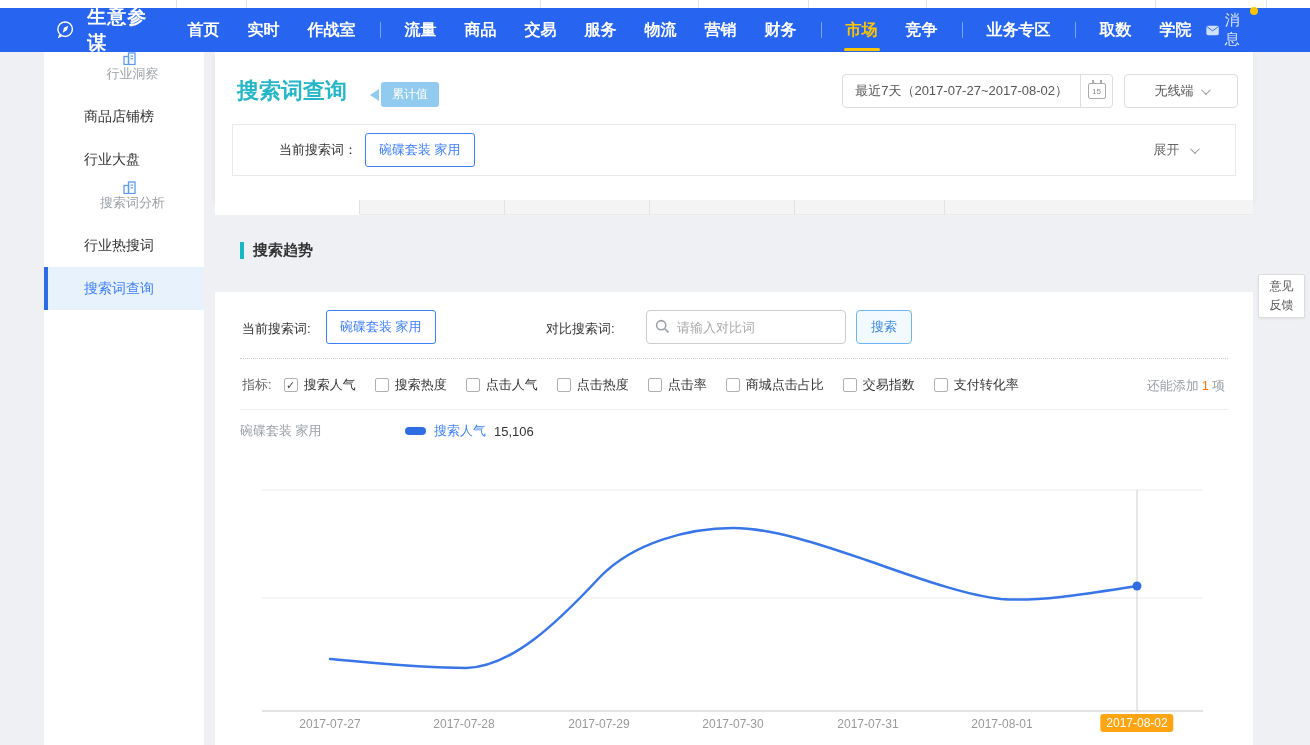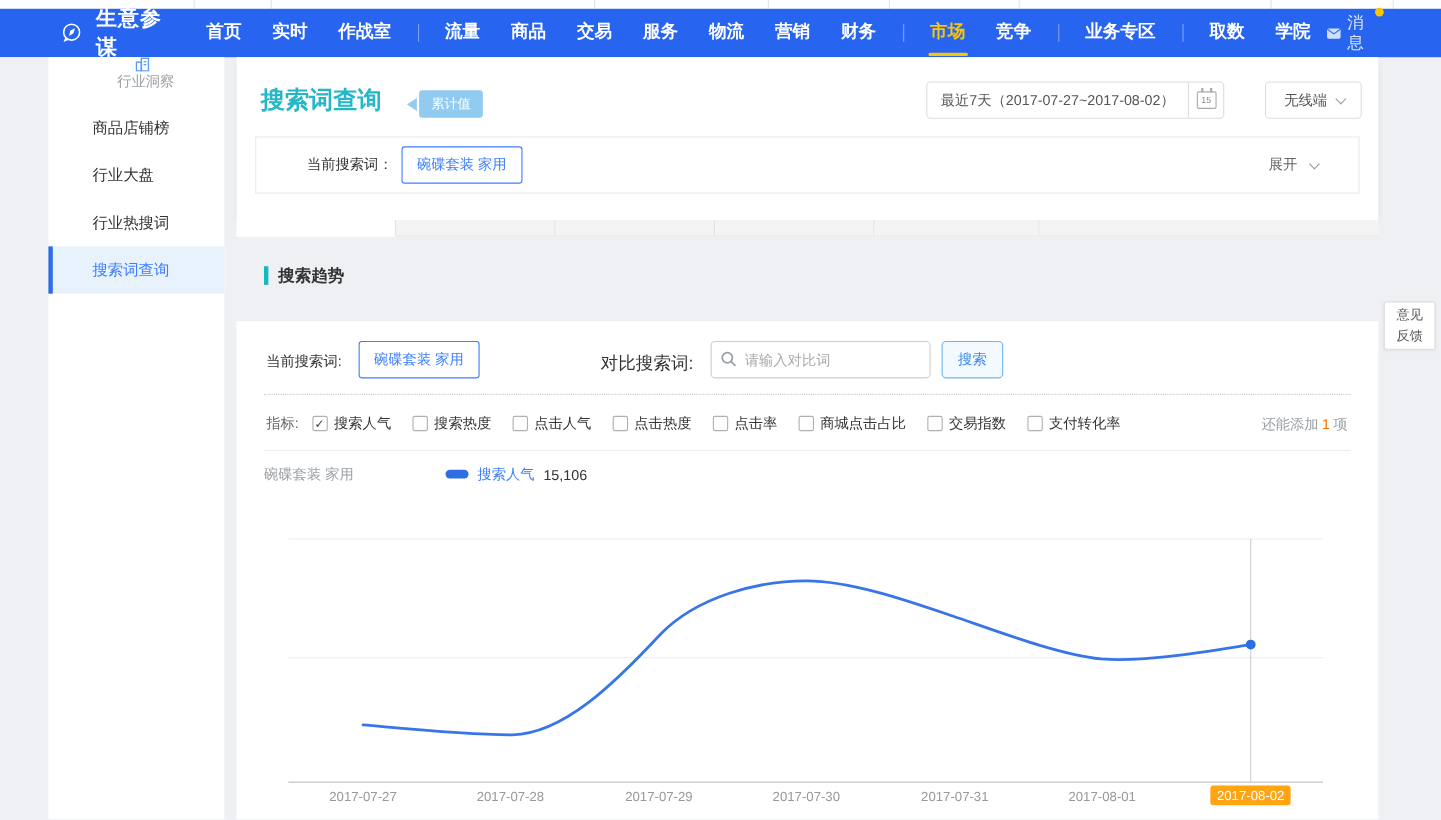--- a/index.html
+++ b/index.html
@@ -64,21 +64,21 @@
   .date-group { position:absolute; right:140px; top:22px; display:flex; border:1px solid #ddd;
     border-radius:4px; height:34px; align-items:stretch; cursor:pointer; background:#fff; }
   .date-text { padding:0 12px; line-height:32px; font-size:13px; color:#555; }
   .date-ico-cell { width:32px; border-left:1px solid #ddd; display:flex; align-items:center;
     justify-content:center; }
   .cal { width:18px; height:16px; border:1px solid #aaa; border-radius:2px; position:relative;
     font-size:8px; color:#888; text-align:center; line-height:15px; }
   .cal::before, .cal::after { content:""; position:absolute; top:-4px; width:2px; height:4px;
     background:#aaa; }
   .cal::before { left:3px; } .cal::after { right:3px; }
-  .terminal-btn { position:absolute; right:15px; top:22px; width:88px; height:34px;
+  .terminal-btn { position:absolute; right:15px; top:22px; width:114px; height:34px;
     border:1px solid #ddd; border-radius:4px; background:#fff; display:flex; align-items:center;
     justify-content:center; font-size:13px; color:#555; cursor:pointer; }
   .chev { display:inline-block; width:7px; height:7px; border-right:1px solid #999;
     border-bottom:1px solid #999; transform:rotate(45deg) translateY(-2px); margin-left:7px; }
   .current-box { position:absolute; left:17px; top:72px; width:1004px; height:52px;
     border:1px solid #e9e9e9; border-radius:0; display:flex; align-items:center; }
   .current-label { margin-left:46px; font-size:13px; color:#333; }
   .kw-btn { margin-left:8px; border:1px solid #3d7eff; color:#3d7eff; background:#fff;
     font-size:13px; padding:7px 13px; border-radius:3px; cursor:pointer; }
   .expand { margin-left:auto; margin-right:38px; font-size:13px; color:#666; cursor:pointer; }
@@ -91,21 +91,21 @@
   
   .section-title { left:240px; top:241px; display:flex; align-items:center; }
   .teal-bar { width:4px; height:17px; background:#17b8c4; margin-right:9px; }
   .section-title b { font-size:15px; color:#333; }
 
   
   .trend-card { left:215px; top:292px; width:1038px; height:453px; background:#fff; }
   .query-row { position:absolute; left:0; top:18px; width:100%; height:36px; }
   .q-label { position:absolute; left:27px; top:10px; font-size:13px; color:#333; }
   .q-kw { position:absolute; left:103px; top:0; }
-  .cmp-label { position:absolute; left:331px; top:10px; font-size:16px; color:#333; }
+  .cmp-label { position:absolute; left:331px; top:10px; font-size:13px; color:#333; }
   .cmp-input-wrap { position:absolute; left:431px; top:0; width:200px; height:34px; }
   .cmp-input { width:200px; height:34px; border:1px solid #ccc; border-radius:4px;
     padding:0 10px 0 30px; font-size:13px; color:#333; outline:none;
     font-family:"Liberation Sans","DejaVu Sans",sans-serif; }
   .cmp-input::placeholder { color:#aaa; }
   .mag { position:absolute; left:9px; top:9px; }
   .search-btn { position:absolute; left:641px; top:0; height:34px; padding:0 14px;
     background:#f3faff; border:1px solid #6cb5f2; color:#3b87e0; font-size:13px;
     border-radius:4px; cursor:pointer; }
   .dotted-div { position:absolute; left:25px; right:25px; top:66px; border-top:1px dotted #ccc; }
@@ -202,20 +202,29 @@
       <rect x="7.5" y="6.2" width="2.5" height="1.2" fill="#5b9bf8"></rect>
     </svg>
     <span>行业洞察</span>
   </div>
   <div class="menu-item">
     <span>商品店铺榜</span>
   </div>
   <div class="menu-item">
     <span>行业大盘</span>
   </div>
+  <div class="menu-section">
+    <svg width="13" height="13" viewBox="0 0 13 13">
+      <rect x="1" y="4.5" width="4.5" height="8" fill="none" stroke="#5b9bf8" stroke-width="1.3"></rect>
+      <rect x="5.5" y="1" width="6.5" height="11.5" fill="none" stroke="#5b9bf8" stroke-width="1.3"></rect>
+      <rect x="7.5" y="3.5" width="2.5" height="1.2" fill="#5b9bf8"></rect>
+      <rect x="7.5" y="6.2" width="2.5" height="1.2" fill="#5b9bf8"></rect>
+    </svg>
+    <span>搜索词分析</span>
+  </div>
   <div class="menu-item">
     <span>行业热搜词</span>
   </div>
   <div class="menu-item active">
     <span>搜索词查询</span>
   </div>
 </div>
 
 <div class="abs header-card">
   <h1 class="page-title">搜索词查询</h1>

